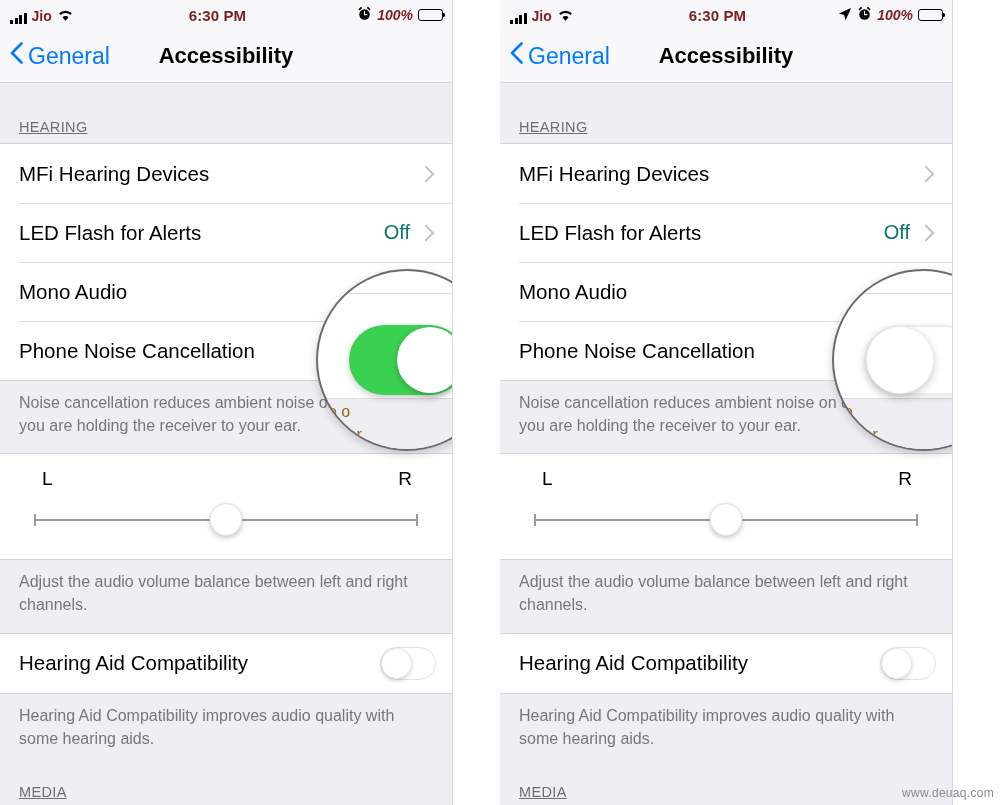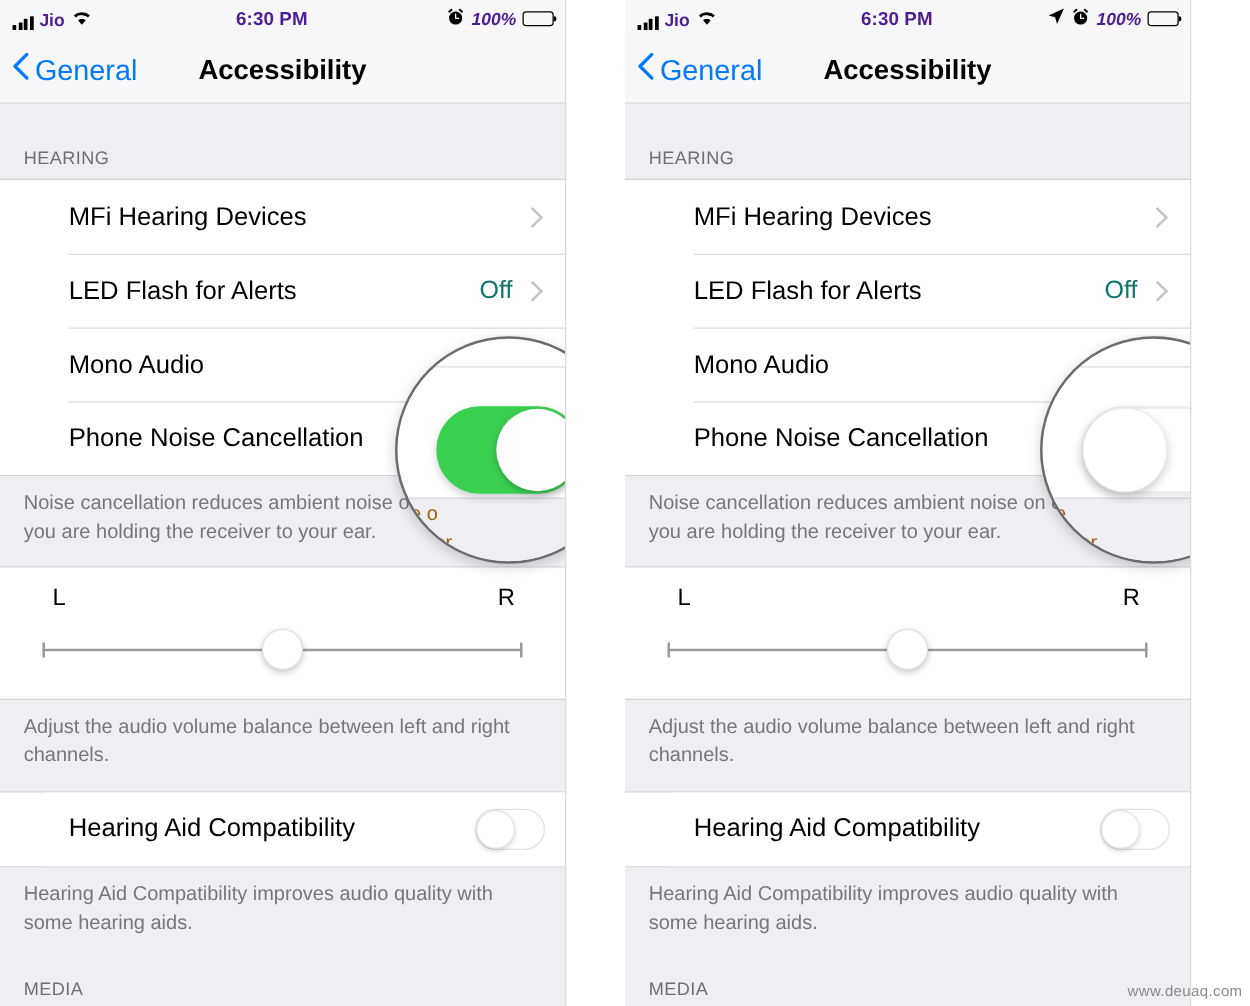--- a/index.html
+++ b/index.html
@@ -30,21 +30,21 @@
 
   
   .statusbar {
     position: relative;
     height: 30px;
     background: #f7f7f9;
     display: flex;
     align-items: center;
     font-size: 15px;
     font-weight: bold;
-    color: #4c1d95;
+    color: #7f1d1d;
   }
   .sb-left {
     position: absolute;
     left: 10px;
     display: flex;
     align-items: flex-end;
     gap: 5px;
   }
   .sb-center {
     position: absolute;
@@ -122,23 +122,24 @@
 
   .group-header {
     height: 52px;
     display: flex;
     align-items: flex-end;
     padding: 0 0 8px 19px;
     font-size: 14.5px;
     color: #6e6e77;
     letter-spacing: 0.35px;
     background: #eeeef3;
-  }
-
-  .cells { background: #fff; border-top: 1px solid #d3d3d8; border-bottom: 1px solid #d3d3d8; padding-left: 36px; }
+    text-decoration: underline;
+  }
+
+  .cells { background: #fff; border-top: 1px solid #d3d3d8; border-bottom: 1px solid #d3d3d8; }
   .cell {
     position: relative;
     height: 59px;
     display: flex;
     align-items: center;
     padding-left: 19px;
     padding-right: 16px;
     background: #fff;
   }
   .cell + .cell:before {

